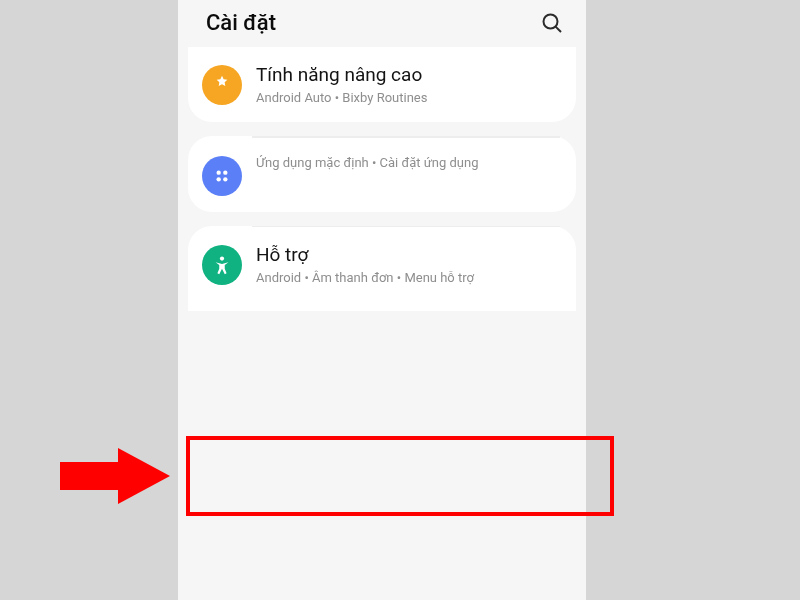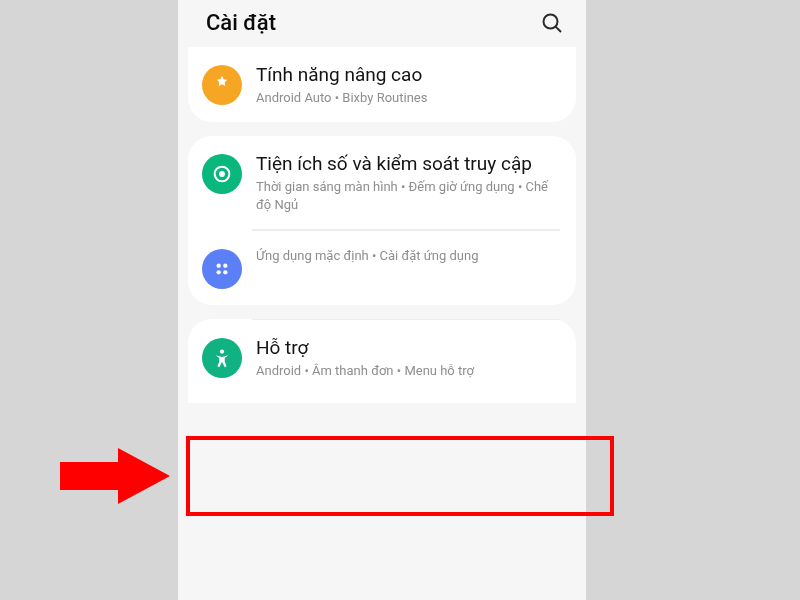--- a/index.html
+++ b/index.html
@@ -115,32 +115,20 @@
         </svg>
       </div>
       <div class="text-col">
         <div class="title">Tính năng nâng cao</div>
         <div class="sub">Android Auto  •  Bixby Routines</div>
       </div>
     </div>
   </div>
 
   <div class="group">
-    <div class="row">
-      <div class="icon-wrap green1">
-        <svg width="22" height="22" viewBox="0 0 24 24" fill="none" stroke="#fff" stroke-width="2.2">
-          <circle cx="12" cy="12" r="8"></circle>
-          <circle cx="12" cy="12" r="3.2" fill="#fff" stroke="none"></circle>
-        </svg>
-      </div>
-      <div class="text-col">
-        <div class="title">Tiện ích số và kiểm soát truy cập</div>
-        <div class="sub">Thời gian sáng màn hình  •  Đếm giờ ứng dụng  •  Chế độ Ngủ</div>
-      </div>
-    </div>
     <div class="divider"></div>
     <div class="divider"></div>
     <div class="row">
       <div class="icon-wrap blue">
         <svg width="20" height="20" viewBox="0 0 24 24" fill="#fff">
           <circle cx="8" cy="8" r="2.6"></circle>
             <circle cx="16" cy="8" r="2.6"></circle>
           <circle cx="8" cy="16" r="2.6"></circle>
             <circle cx="16" cy="16" r="2.6"></circle>
         </svg>

